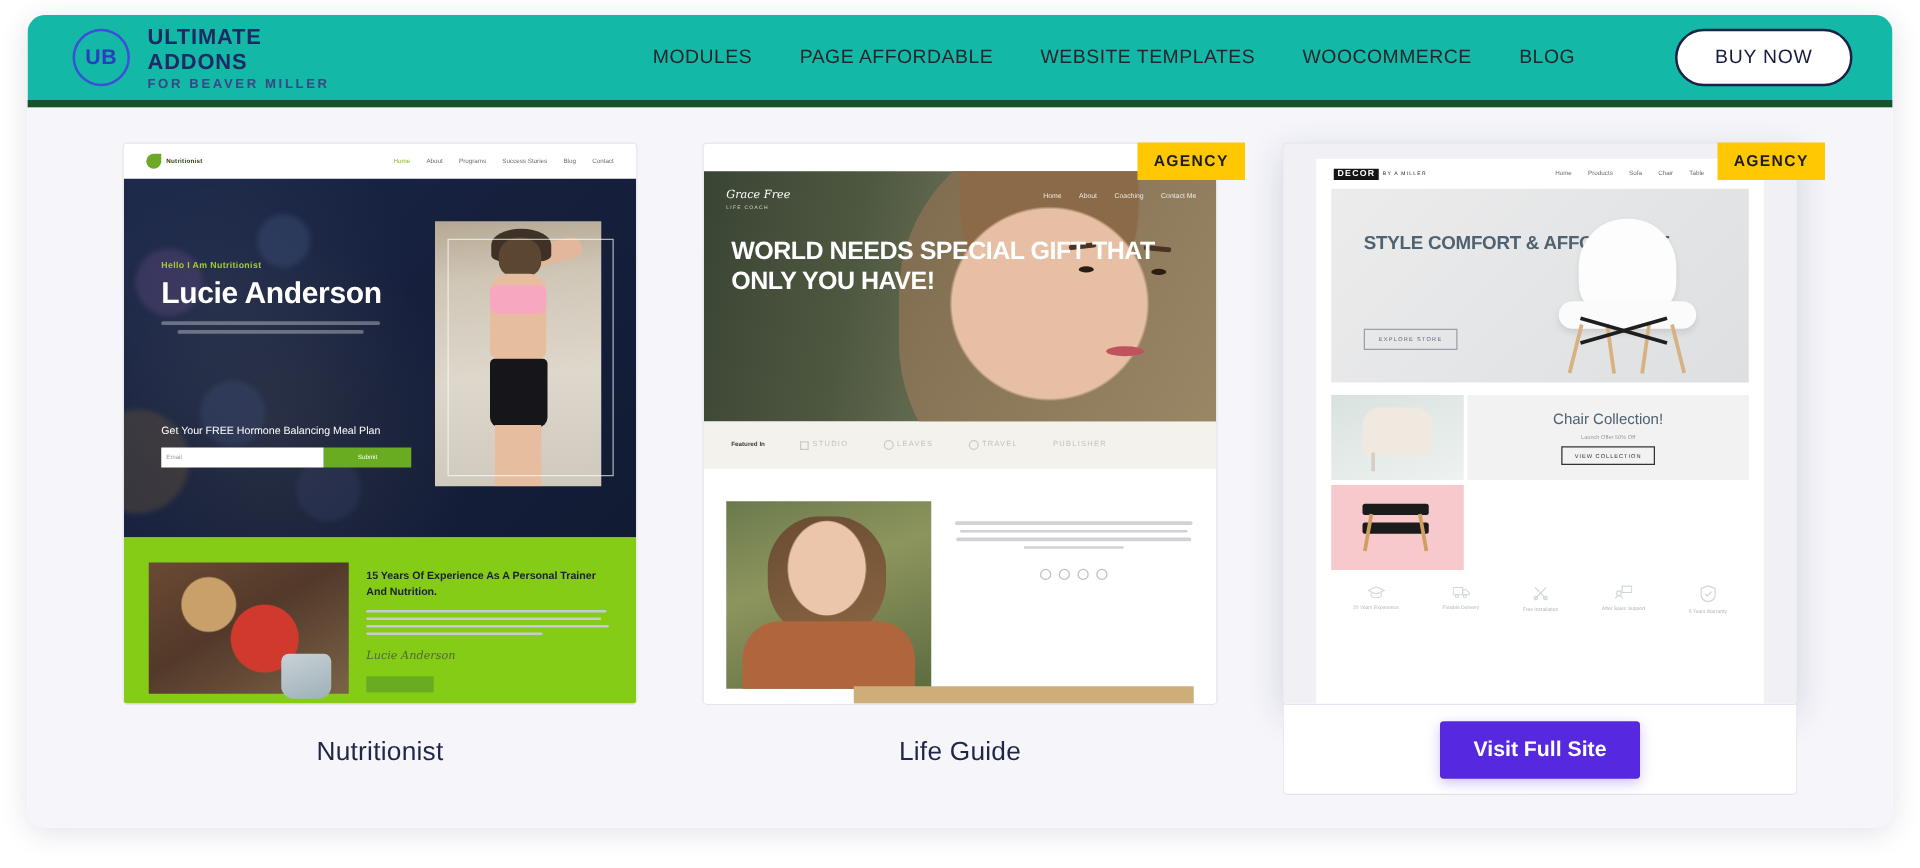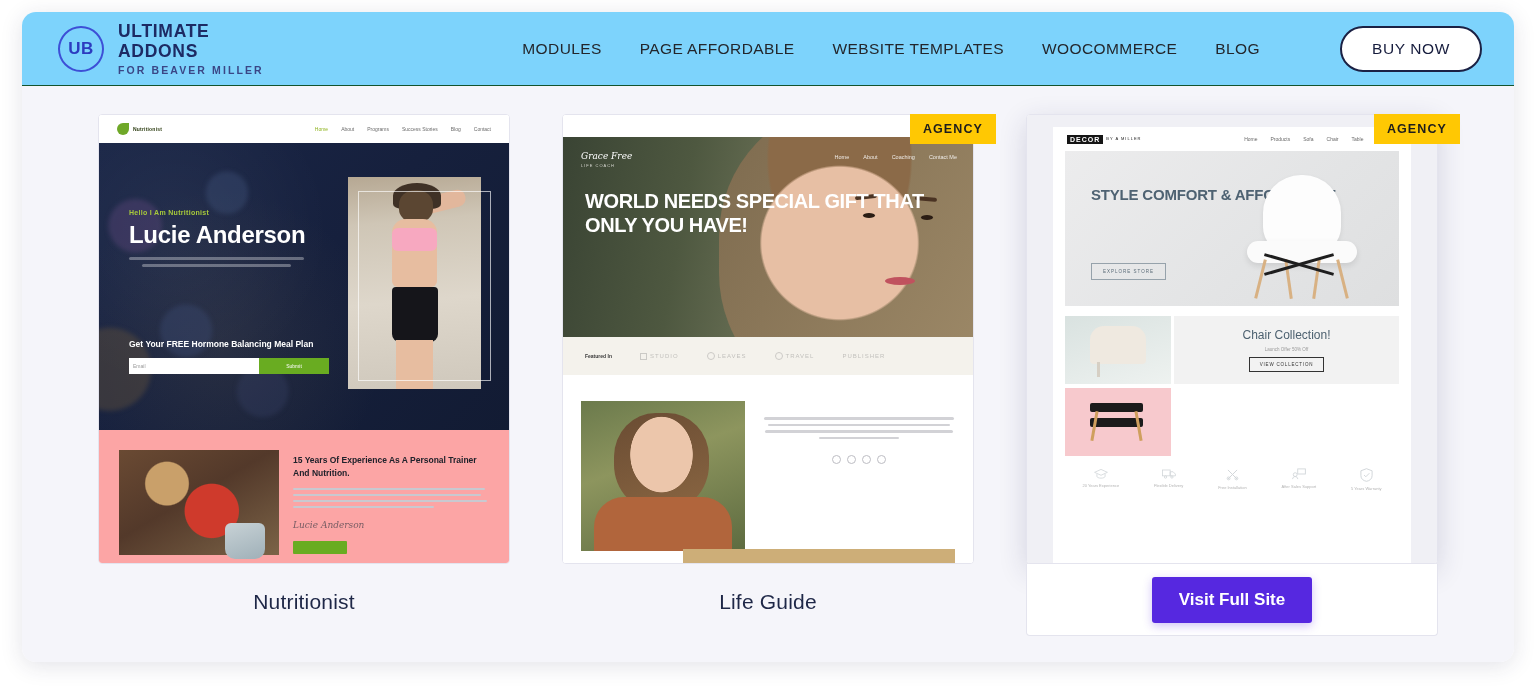--- a/index.html
+++ b/index.html
@@ -15,22 +15,22 @@
     width: 1492px; height: 650px;
     background: #ffffff;
     border-radius: 14px;
     box-shadow: 0 4px 22px rgba(40,40,80,0.13);
     overflow: hidden;
   }
 
   
   .site-header {
     height: 74px;
-    background: #7dd3fc;
-    border-bottom: 1px solid #14532d;
+    background: #14b8a6;
+    border-bottom: 6px solid #14532d;
     display: flex; align-items: center;
     padding: 0 32px 0 36px;
   }
   .brand { display: flex; align-items: center; gap: 14px; }
   .brand-mark {
     width: 46px; height: 46px; border-radius: 50%;
     border: 2px solid #3d4fd6;
     display: flex; align-items: center; justify-content: center;
     font-size: 17px; font-weight: bold; letter-spacing: .5px;
     color: #2c3bbf;
@@ -132,38 +132,38 @@
       radial-gradient(circle at 74% 86%, rgba(60,70,110,.3) 0 8%, transparent 9%);
     filter: blur(2px);
   }
   .n-hero-txt { position:absolute; left:30px; top:66px; width:180px; z-index:2; }
   .n-kicker { font-size:7px; font-weight:bold; color:#a7c93b; letter-spacing:.3px; }
   .n-name { font-size:24px; font-weight:bold; color:#fff; letter-spacing:-.3px; margin-top:5px; }
   .n-desc { margin-top:8px; }
   .n-desc i { display:block; height:3px; background:rgba(255,255,255,.33); border-radius:2px; margin-bottom:4px; }
   .n-desc i:nth-child(1){ width:97%; } .n-desc i:nth-child(2){ width:83%; margin-left:7%; }
   .n-cta { position:absolute; left:30px; top:196px; width:200px; z-index:2; }
-  .n-cta-h { font-size:8.5px; font-weight:bold; color:#fff; letter-spacing:0; }
+  .n-cta-h { font-size:8.5px; font-weight:normal; color:#fff; letter-spacing:0; }
   .n-form { margin-top:9px; display:flex; height:16px; }
   .n-input { flex:1; background:#fff; display:flex; align-items:center; padding-left:4px; font-size:5px; color:#9a9a9a; }
   .n-submit { width:70px; background:#69ac21; color:#fff; font-size:5px; display:flex; align-items:center; justify-content:center; }
   .n-photo {
     position:absolute; right:28px; top:34px; width:133px; height:212px; z-index:2;
     background: linear-gradient(175deg,#b6a893 0%,#cfc6b6 22%,#ded7cb 58%,#cfc8bc 100%);
     overflow:hidden;
   }
   .n-photo .head { position:absolute; left:38%; top:6%; width:26%; height:15%; background:#5b4632; border-radius:46% 46% 40% 40%; }
   .n-photo .hair { position:absolute; left:34%; top:3%; width:36%; height:12%; background:#3f3126; border-radius:50% 50% 20% 20%; }
   .n-photo .arm  { position:absolute; left:50%; top:8%; width:38%; height:8%; background:#e2b79c; border-radius:8px; transform:rotate(-14deg); }
   .n-photo .torso{ position:absolute; left:33%; top:20%; width:34%; height:32%; background:#e7bda0; border-radius:14px 14px 6px 6px; }
   .n-photo .bra  { position:absolute; left:33%; top:24%; width:34%; height:11%; background:#f7a8c0; border-radius:6px; }
   .n-photo .skirt{ position:absolute; left:33%; top:52%; width:35%; height:26%; background:#15151a; border-radius:4px 4px 8px 8px; }
   .n-photo .legs { position:absolute; left:36%; top:77%; width:28%; height:23%; background:#e7bda0; }
   .n-frame { position:absolute; right:18px; top:48px; width:133px; height:190px; border:1.5px solid rgba(255,255,255,.65); z-index:3; }
-  .n-lower { position:absolute; left:0; right:0; top:315px; bottom:0; background:#fca5a5; display:flex; padding:20px 20px 0 20px; gap:14px; }
+  .n-lower { position:absolute; left:0; right:0; top:315px; bottom:0; background:#84cc16; display:flex; padding:20px 20px 0 20px; gap:14px; }
   .n-food {
     width:160px; height:105px;
     background: radial-gradient(circle at 58% 58%, #cf3a2c 0 24%, transparent 25%),
       radial-gradient(circle at 58% 58%, #f2eee2 0 17%, transparent 18%),
       radial-gradient(circle at 50% 46%, #d8b078 0 8%, transparent 9%),
       radial-gradient(circle at 30% 32%, #c9a06a 0 16%, transparent 17%),
       linear-gradient(150deg,#6a4a33 0%,#53392a 45%,#7b6347 100%);
   }
   .n-food:after {
     content:''; position:absolute; left:126px; bottom:4px; width:40px; height:36px;

